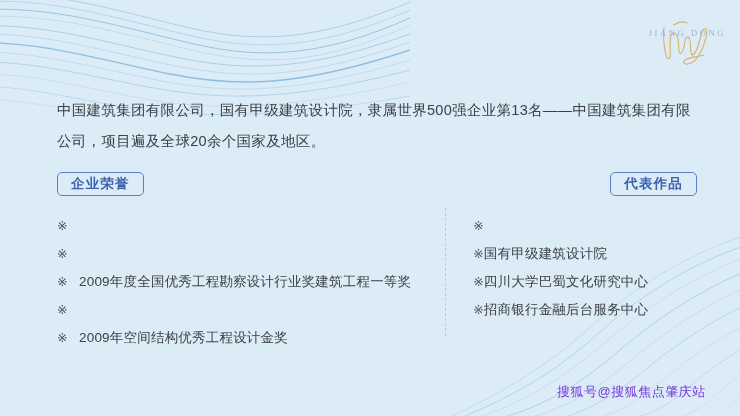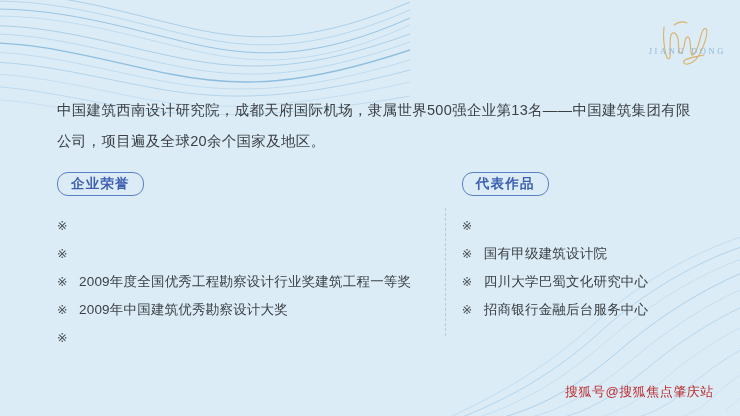--- a/index.html
+++ b/index.html
@@ -41,21 +41,20 @@
     font-family: "Liberation Serif", "DejaVu Serif", serif;
     font-size: 8.5px;
     letter-spacing: 2.6px;
     color: #8fb8d8;
     line-height: 12px;
     position: absolute;
     left: 0;
     top: 9px;
     width: 92px;
     text-indent: 2.6px;
-    margin-top: 18px;
   }
   #logo-script {
     position: absolute;
     left: 14px;
     top: -1px;
     width: 66px;
     height: 48px;
   }
 
   
@@ -72,36 +71,36 @@
 
   
   #columns {
     position: absolute;
     left: 57px;
     top: 172px;
     width: 640px;
     display: flex;
   }
   .col-left { width: 390px; }
-  .col-right { width: 250px; padding-left: 38px; }
+  .col-right { width: 250px; padding-left: 38px; text-align: right; }
 
   #divider {
     position: absolute;
     left: 445px;
     top: 208px;
     width: 0;
     height: 128px;
     border-left: 1px dashed #a8c8e0;
     opacity: .85;
   }
 
   .badge {
     display: inline-block;
     border: 1px solid #5b7fc4;
-    border-radius: 11px;
+    border-radius: 5px;
     padding: 3px 13px 4px;
     font-size: 13.5px;
     font-weight: bold;
     color: #3c5fb0;
     letter-spacing: 1.2px;
     line-height: 15px;
   }
 
   ul.award-list {
     list-style: none;
@@ -123,24 +122,23 @@
     color: #4a5055;
     font-size: 12.5px;
   }
 
   
   #watermark {
     position: absolute;
     left: 557px;
     top: 383px;
     font-size: 13px;
-    color: #b91c1c;
+    color: #6d28d9;
     letter-spacing: 0.5px;
     opacity: .92;
-    margin-left: 8px;
   }
 </style>
 </head>
 <body>
 
 <div id="slide">
 
   <svg class="deco deco-top-left" width="420" height="130" viewBox="0 0 420 130" fill="none">
     <g stroke="#7fb6dc" fill="none" stroke-width="1">
       <path d="M-20 8 C 60 2, 130 26, 200 42 S 330 54, 420 16" opacity="0.55"></path>
@@ -177,45 +175,45 @@
     <svg id="logo-script" viewBox="0 0 66 48" fill="none">
       <g stroke="#d8b26a" fill="none" stroke-width="1.1" stroke-linecap="round">
         <path d="M10 10 C 9 20, 10 30, 12 38 C 13 42, 15 43, 16 40 C 17 34, 15 24, 17 18 C 19 14, 23 16, 24 22 C 25 28, 24 34, 26 36 C 28 37, 30 32, 31 24 C 32 19, 35 18, 36 24 C 37 30, 36 36, 38 38"></path>
         <path d="M38 38 C 41 38, 44 30, 46 22 C 48 14, 50 10, 52 12 C 54 14, 52 22, 49 30 C 45 40, 40 46, 34 47 C 30 47.6, 28 45, 31 43 C 35 40.5, 42 40, 50 38"></path>
         <path d="M20 8 C 24 5, 29 4, 33 6"></path>
       </g>
     </svg>
     <div id="logo-word">JIANG DONG</div>
   </div>
 
-  <p id="intro">中国建筑西南设计研究院，成都天府国际机场，隶属世界500强企业第13名——中国建筑集团有限公司，项目遍及全球20余个国家及地区。</p>
+  <p id="intro">中国建筑集团有限公司，国有甲级建筑设计院，隶属世界500强企业第13名——中国建筑集团有限公司，项目遍及全球20余个国家及地区。</p>
 
   <div id="divider"></div>
 
   <div id="columns">
 
     <div class="col-left">
       <div class="badge">企业荣誉</div>
       <ul class="award-list">
         <li>
           <span class="bullet">※</span>
         </li>
         <li>
           <span class="bullet">※</span>
         </li>
         <li>
           <span class="bullet">※</span>
           <span>2009年度全国优秀工程勘察设计行业奖建筑工程一等奖</span>
         </li>
         <li>
           <span class="bullet">※</span>
-          <span>2009年中国建筑优秀勘察设计大奖</span>
-        </li>
-        <li>
-          <span class="bullet">※</span>
+        </li>
+        <li>
+          <span class="bullet">※</span>
+          <span>2009年空间结构优秀工程设计金奖</span>
         </li>
       </ul>
     </div>
 
     <div class="col-right">
       <div class="badge">代表作品</div>
       <ul class="award-list">
         <li>
           <span class="bullet">※</span>
         </li>

